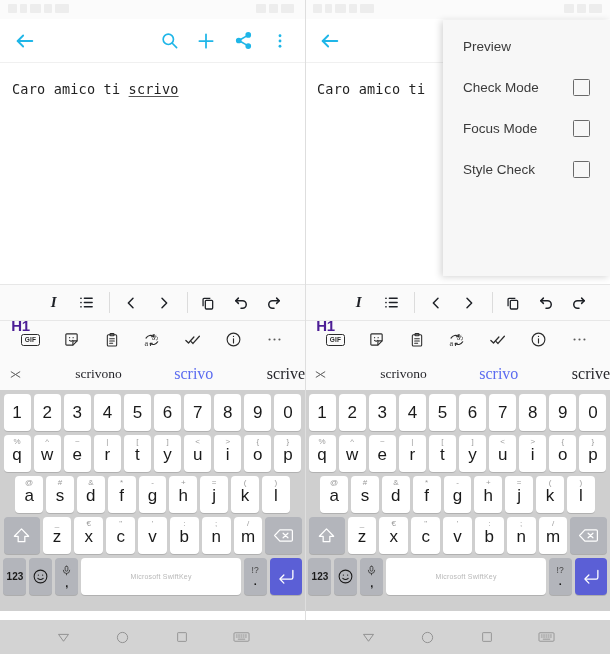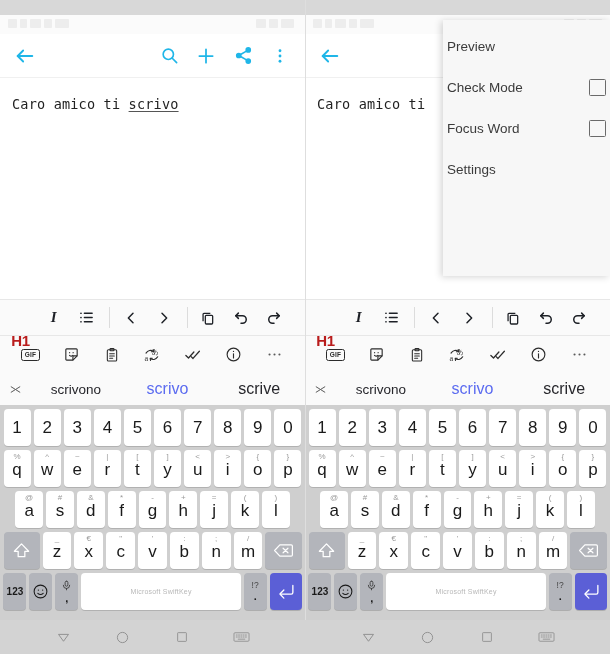--- a/index.html
+++ b/index.html
@@ -6,21 +6,21 @@
   body{
     width:610px;height:654px;
     background:#d8d8d8;
     font-family:"Liberation Sans",sans-serif;
     overflow:hidden;
     position:relative;
   }
   .stage{position:absolute;left:0;top:0;width:610px;height:654px;}
 
   
-  .panel{position:absolute;top:15px;width:305px;height:620px;overflow:hidden;background:#fff;}
+  .panel{position:absolute;top:0;width:305px;height:620px;overflow:hidden;background:#fff;}
   .panel.left{left:0;}
   .panel.right{left:305px;}
 
   
   .statusbar{height:19px;background:#fbfbfb;position:relative;}
   .sb-left,.sb-right{position:absolute;top:4px;display:flex;gap:3px;align-items:center;}
   .sb-left{left:8px;} .sb-right{right:8px;}
   .sb-chip{height:9px;border-radius:1px;background:#ededed;display:block;}
   .sb-txt{font-size:8px;color:#efefef;letter-spacing:.3px;line-height:9px;}
 
@@ -39,36 +39,36 @@
     font-family:"DejaVu Sans Mono","Liberation Mono",monospace;
     font-size:13.5px;color:#222;letter-spacing:.2px;white-space:nowrap;
   }
   .misspell{text-decoration:underline;text-decoration-color:#555;text-underline-offset:2px;}
 
   
   .fmtbar{height:37px;background:#fafafa;display:flex;align-items:center;
           border-top:1px solid #e7e7e7;border-bottom:1px solid #e7e7e7;
           padding:0 9px;box-sizing:border-box;}
   .fmtbar .fi{width:26px;height:26px;display:flex;align-items:center;justify-content:center;margin-right:10px;}
-  .fmtbar .h1{font-size:15px;font-weight:700;color:#b91c1c;letter-spacing:-.3px;margin-top:46px;}
+  .fmtbar .h1{font-size:15px;font-weight:700;color:#4c1d95;letter-spacing:-.3px;margin-top:46px;}
   .fmtbar .ital{font-size:15px;font-style:italic;font-weight:600;color:#1d2026;
                 font-family:"Liberation Serif",serif;}
   .vdiv{width:1px;height:21px;background:#dcdcdc;margin:0 9px 0 1px;}
 
   
   .sktoolbar{height:37px;background:#fafafa;display:flex;align-items:center;
              justify-content:space-around;padding:0 10px;box-sizing:border-box;}
   .sk-i{width:24px;height:24px;display:flex;align-items:center;justify-content:center;}
   .gifbox{border:1.4px solid #2b2b2b;border-radius:2.5px;font-size:6.5px;font-weight:700;
           padding:1.5px 3px;color:#2b2b2b;letter-spacing:.2px;}
 
   
   .predbar{height:32px;background:#fafafa;display:flex;align-items:center;}
   .pred-close{width:30px;display:flex;align-items:center;justify-content:center;}
-  .pred{flex:1;text-align:center;font-size:13.5px;color:#26262b;}
+  .pred{flex:1;text-align:right;font-size:13.5px;color:#26262b;font-family:Liberation Serif, serif;}
   .pred.center{color:#5b6bf0;}
   .pred.big{font-size:16px;}
 
   
   .kb{background:#cfcfcf;padding:4px 2px 3px 2px;box-sizing:border-box;height:221px;}
   .krow{display:flex;justify-content:center;margin-bottom:4px;}
   .krow:last-child{margin-bottom:0;}
   .key{
     background:#fff;border-radius:4px;margin:0 1.5px;
     height:37px;flex:1;position:relative;
@@ -94,21 +94,21 @@
   .stacked{display:flex;flex-direction:column;align-items:center;justify-content:center;height:100%;gap:1px;}
   .stacked .top{font-size:8.5px;color:#444;line-height:1;}
   .stacked .bot{font-size:11px;color:#1a1a1a;line-height:1;font-weight:700;}
 
   
   .menu{
     position:absolute;left:443px;top:20px;width:167px;height:256px;
     background:#f7f7f7;box-shadow:-2px 1px 7px rgba(0,0,0,.17);
     z-index:40;box-sizing:border-box;padding-top:6px;
   }
-  .mitem{height:41px;display:flex;align-items:center;padding:0 4px;box-sizing:border-box;}
+  .mitem{height:41px;display:flex;align-items:center;padding:0 20px;box-sizing:border-box;}
   .mlabel{font-size:13.5px;color:#3b3b3b;flex:1;}
   .mcheck{width:15px;height:15px;border:1.6px solid #6a6a6a;border-radius:1.5px;background:transparent;}
 
   
   .navbar{position:absolute;left:0;bottom:0;width:610px;height:34px;background:#d3d3d3;display:flex;}
   .navhalf{width:305px;height:34px;display:flex;align-items:center;justify-content:space-around;
            padding:0 34px;box-sizing:border-box;}
   .navbtn{width:22px;height:22px;display:flex;align-items:center;justify-content:center;}
   .seam{position:absolute;left:305px;top:0;width:1px;height:620px;background:#dedede;z-index:30;}
 </style>
@@ -855,25 +855,26 @@
 
   <div class="menu">
     <div class="mitem">
       <span class="mlabel">Preview</span>
     </div>
     <div class="mitem">
       <span class="mlabel">Check Mode</span>
       <span class="mcheck"></span>
     </div>
     <div class="mitem">
-      <span class="mlabel">Focus Word</span>
+      <span class="mlabel">Focus Mode</span>
       <span class="mcheck"></span>
     </div>
     <div class="mitem">
-      <span class="mlabel">Settings</span>
+      <span class="mlabel">Style Check</span>
+      <span class="mcheck"></span>
     </div>
   </div>
 
   <div class="navbar">
     <div class="navhalf">
       <div class="navbtn">
         <svg width="15" height="15" viewBox="0 0 24 24" fill="none" stroke="#8e8e8e" stroke-width="1.5" stroke-linejoin="round">
             <path d="M4 7h16l-8 11z"></path>
           </svg>
       </div>

